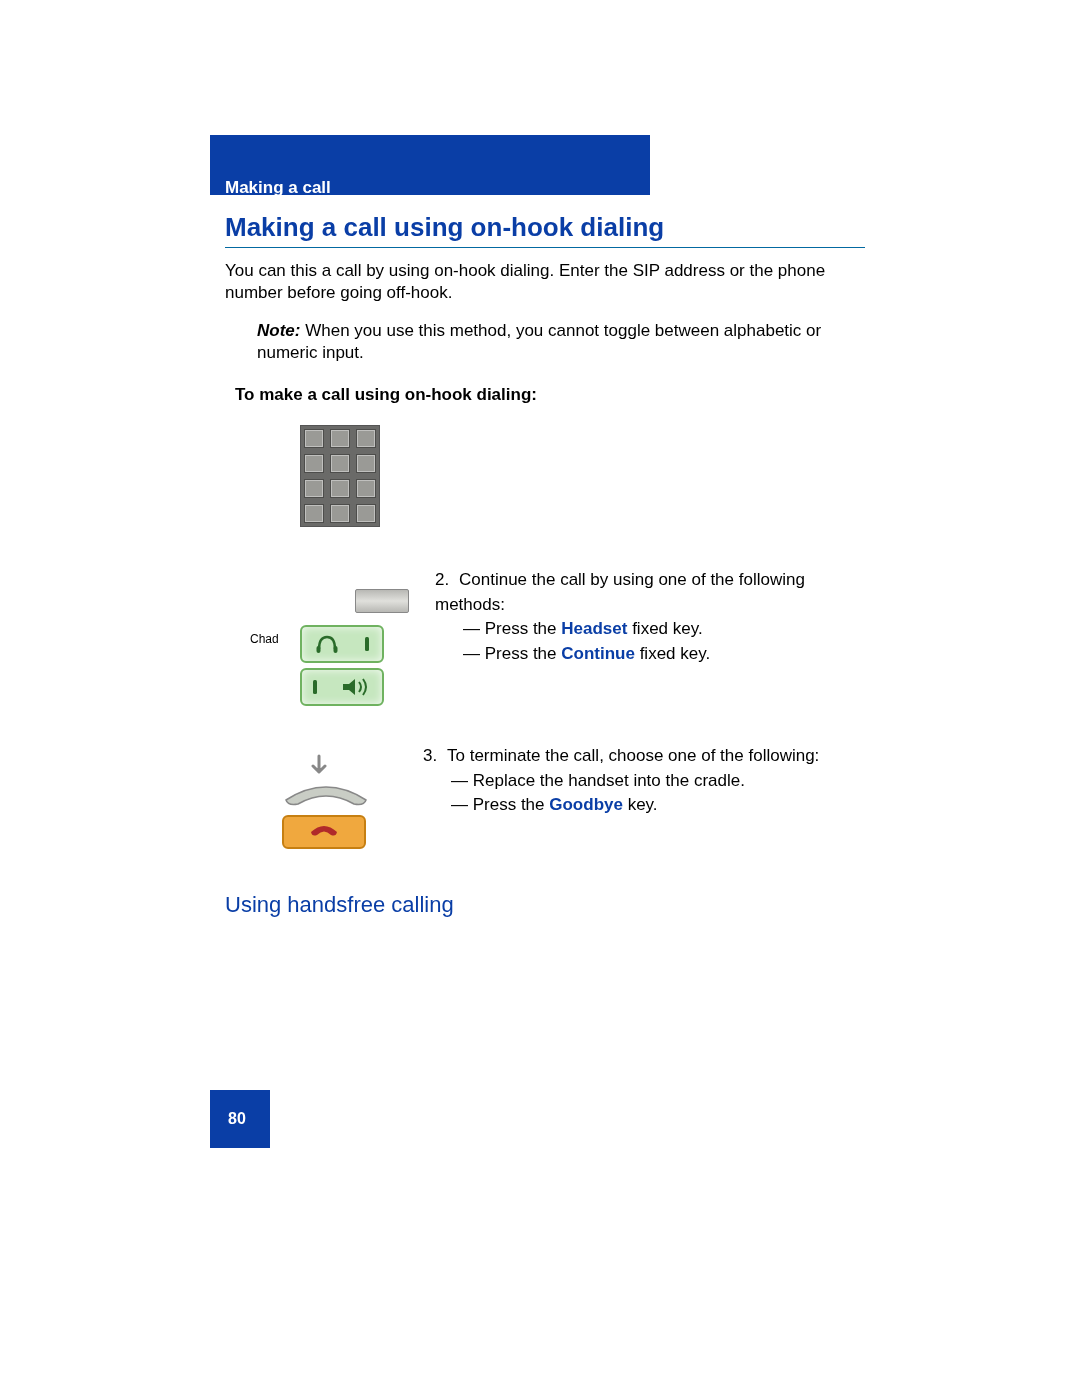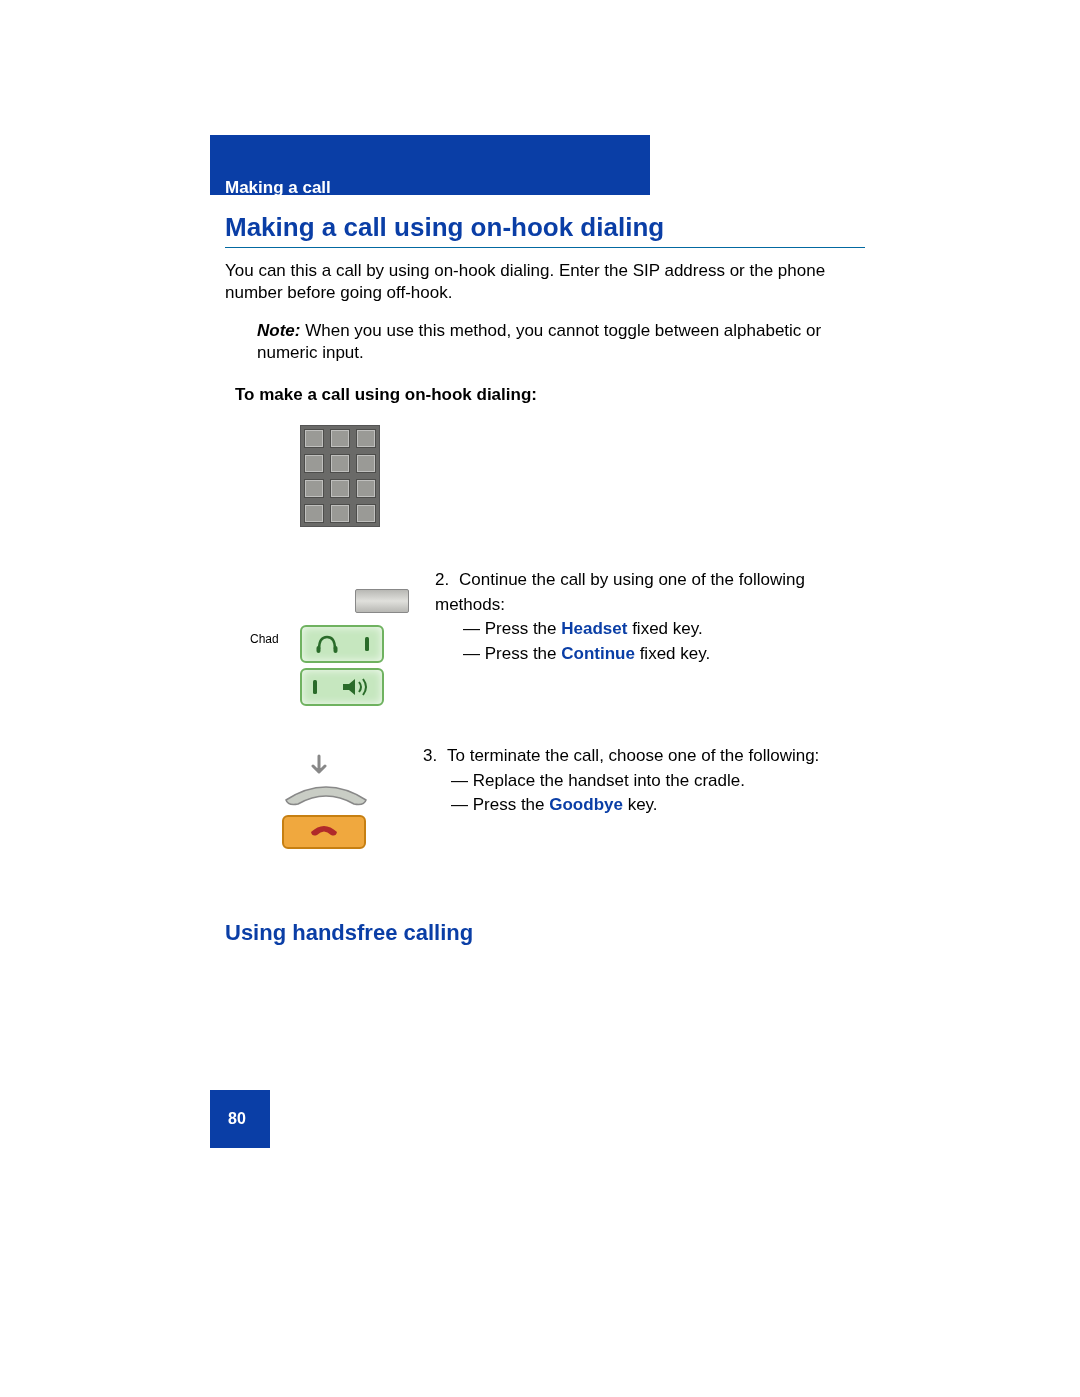--- a/index.html
+++ b/index.html
@@ -175,23 +175,22 @@
     font-size: 17px;
     line-height: 1.45;
   }
   .step3-text .num { display:inline-block; width:24px; }
 
   .h2 {
     position: absolute;
     left: 225px;
     top: 892px;
     font-size: 22px;
-    font-weight: bold;
+    font-weight: normal;
     color: #0a3ea6;
-    margin-top: 28px;
   }
   .body2 {
     position: absolute;
     left: 225px;
     top: 924px;
     width: 640px;
     font-size: 17px;
     line-height: 1.3;
   }
 

